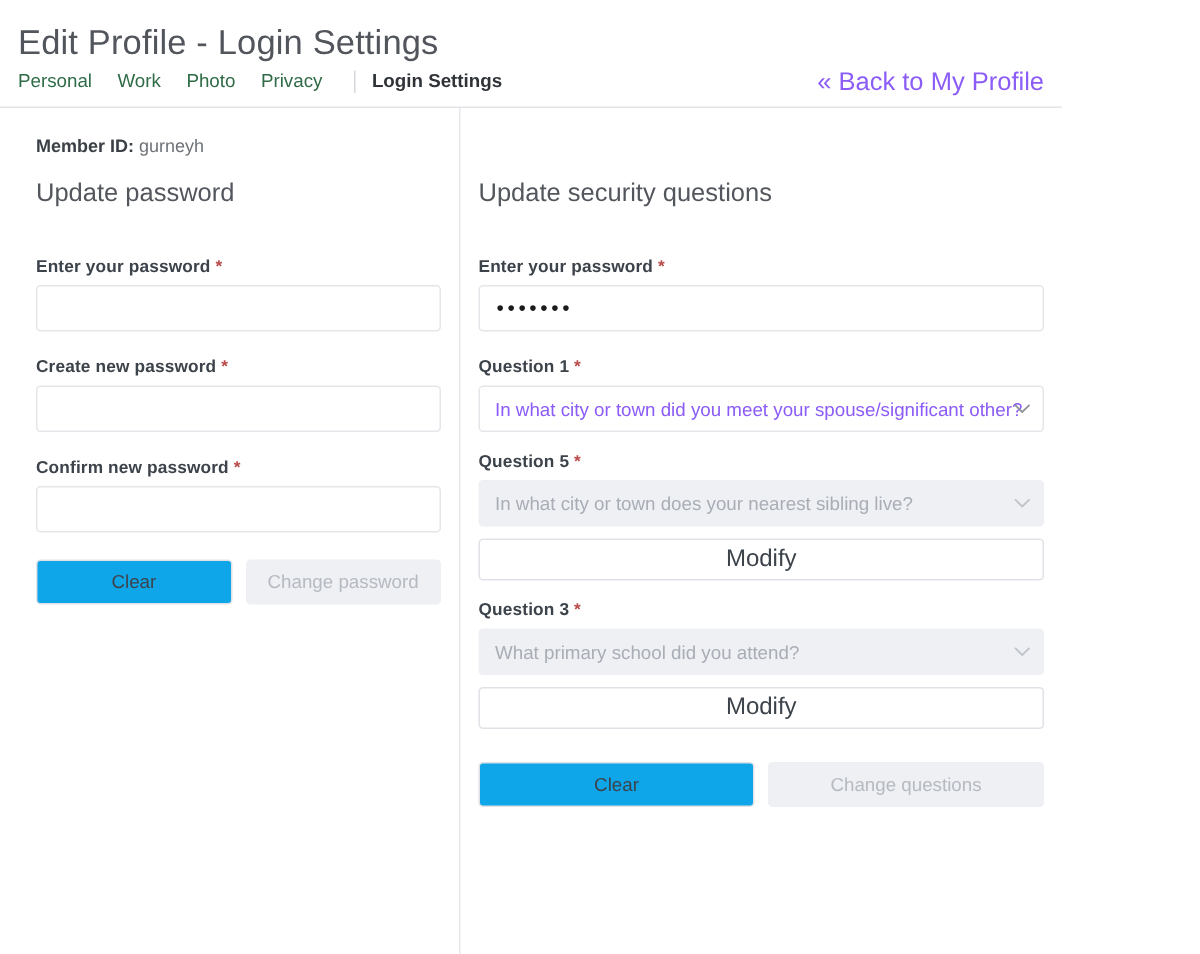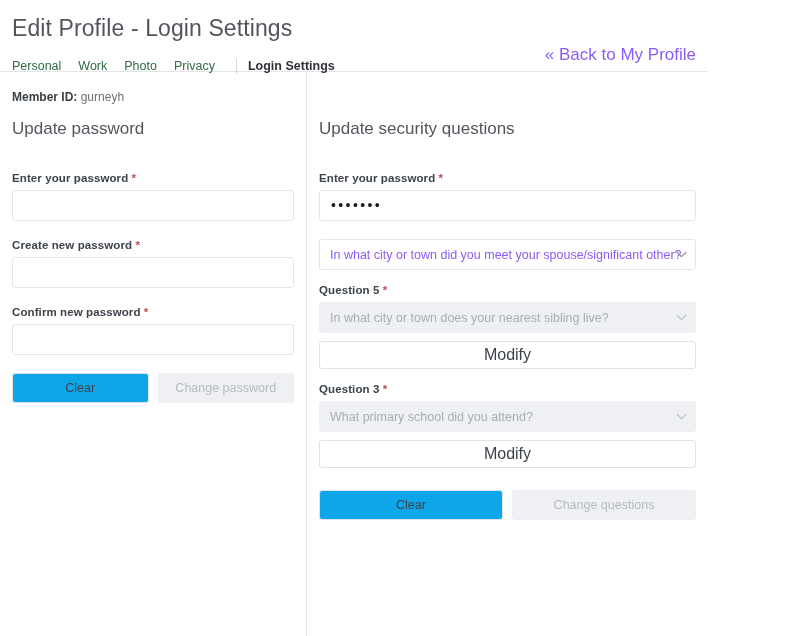--- a/index.html
+++ b/index.html
@@ -27,21 +27,21 @@
     color: #52565c;
     line-height: 28px;
     margin: 0 0 2px 0;
     letter-spacing: .1px;
   }
   .tabs {
     display: flex;
     align-items: center;
     gap: 0;
     font-size: 12.5px;
-    margin-top: 16px;
+    margin-top: 4px;
   }
   .tab {
     color: #2e6b46;
     padding: 1px 11px 1px 0;
     margin-right: 6px;
     text-decoration: none;
     cursor: pointer;
     white-space: nowrap;
   }
   .tab:first-child { padding-left: 0; }
@@ -65,20 +65,21 @@
     text-decoration: none;
     cursor: pointer;
     white-space: nowrap;
   }
 
   
   .body-wrap {
     position: relative;
     display: flex;
     height: 564px;
+    margin-left: 12px;
   }
   .col {
     padding: 0 12px;
     position: relative;
   }
   .col-left  { width: 398px; }
   .col-right { width: 402px; border-left: 1px solid #e6e8ec; }
 
   .member-id {
     font-size: 12px;
@@ -276,20 +277,24 @@
         <div class="field-label">
           <span>Enter your password</span>
           <span class="req">*</span>
         </div>
         <div class="text-input">
           <div class="pw-value">•••••••</div>
         </div>
       </div>
 
       <div class="field-block-tight">
+        <div class="field-label">
+          <span>Question 1</span>
+          <span class="req">*</span>
+        </div>
         <div class="select-wrap">
           <div class="select-box">In what city or town did you meet your spouse/significant other?</div>
           <span class="chev">
             <svg width="11" height="7" viewBox="0 0 11 7">
                 <path d="M1 1.3 L5.5 5.6 L10 1.3" fill="none" stroke="#8d9299" stroke-width="1.2" stroke-linecap="round"></path>
               </svg>
           </span>
         </div>
       </div>
 

